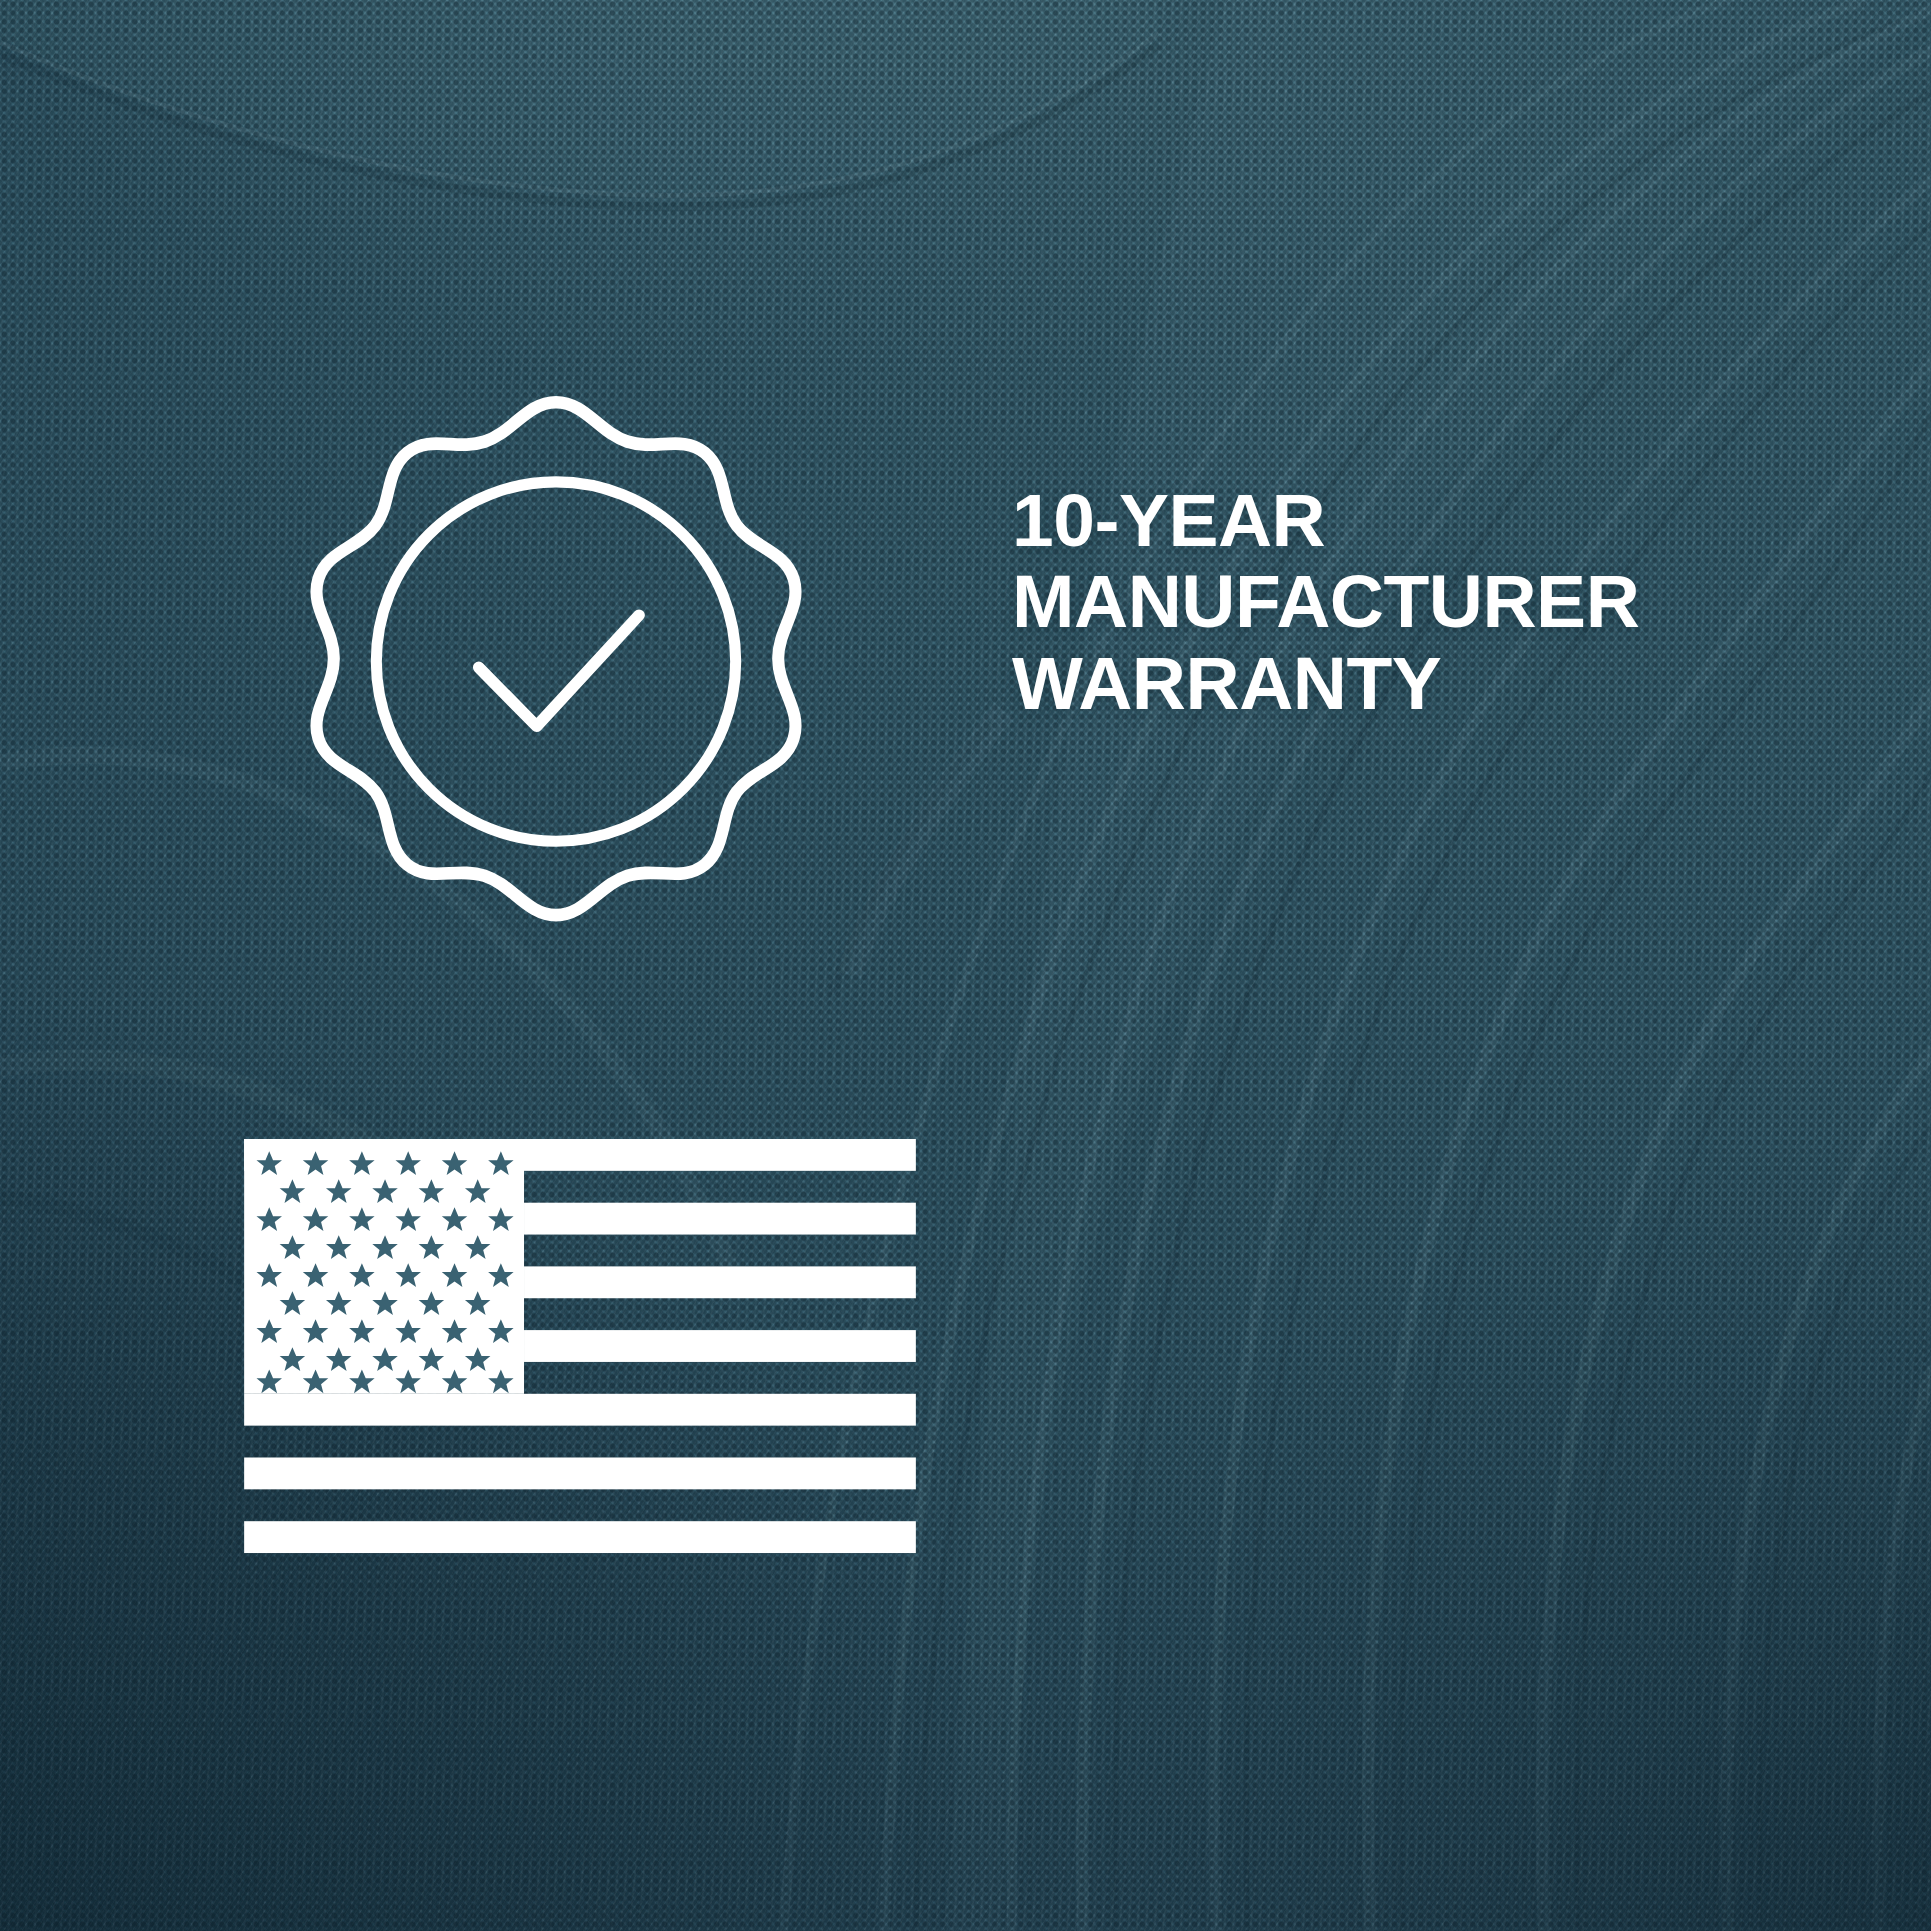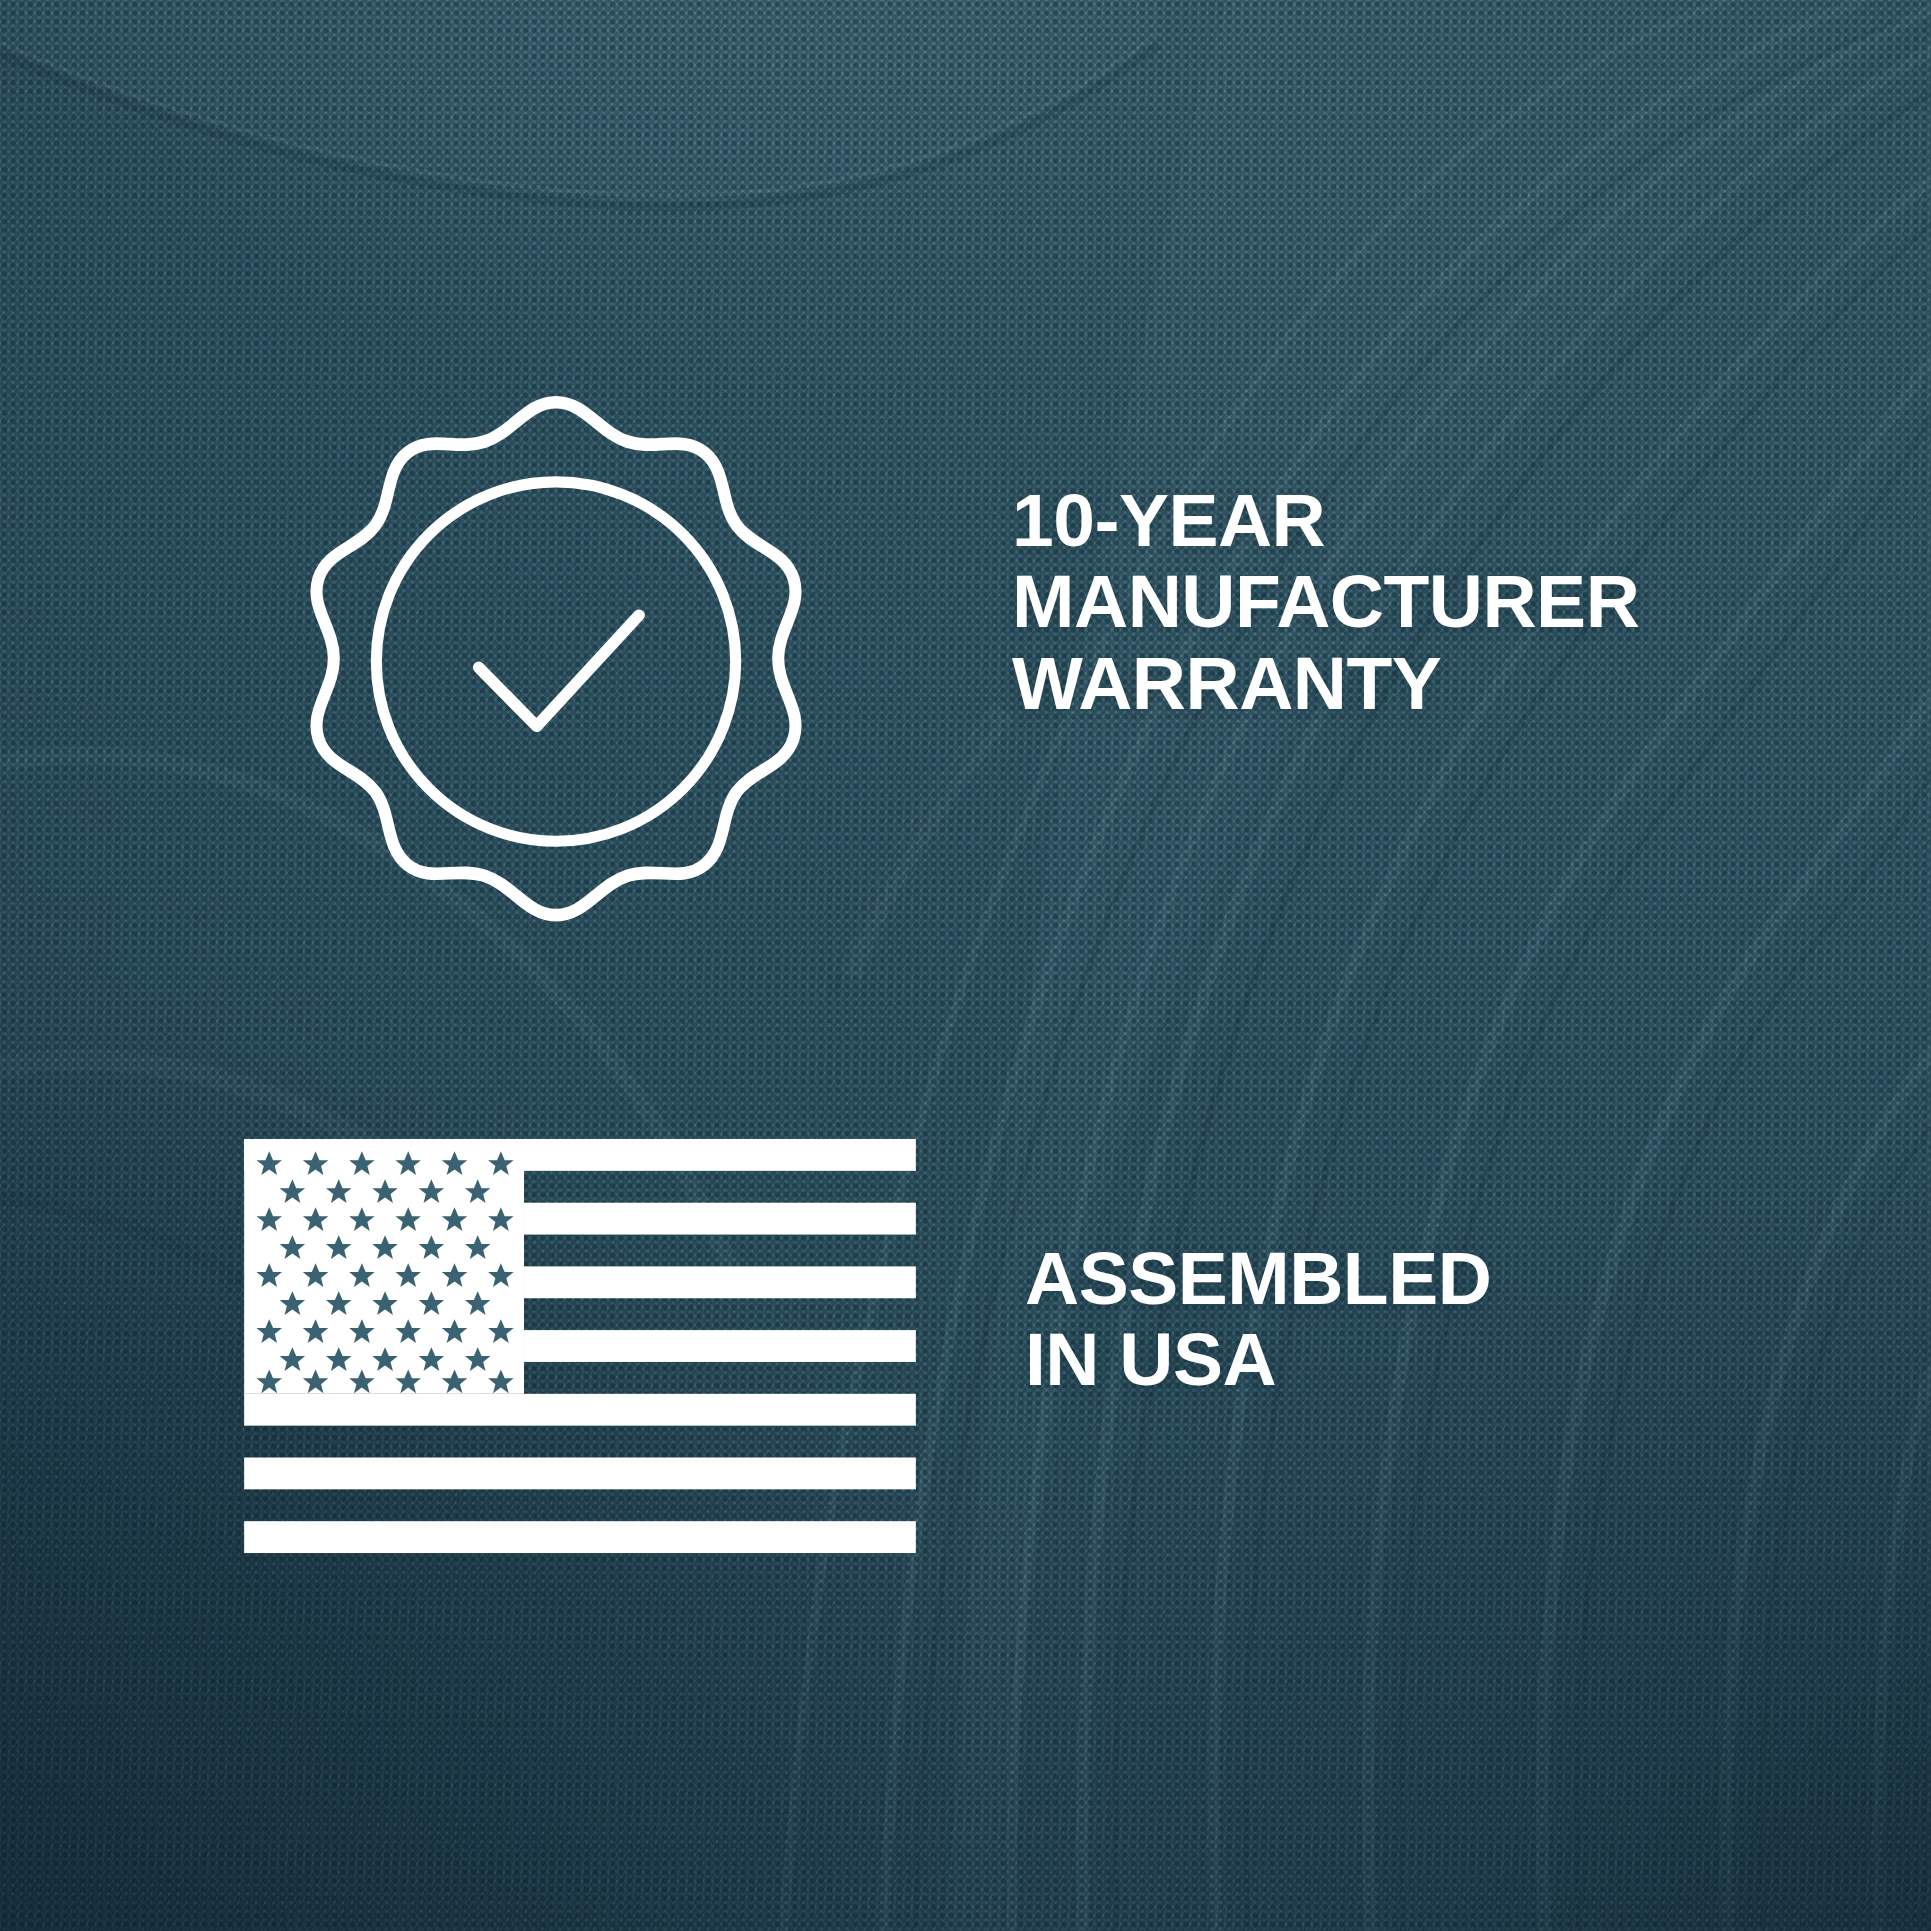--- a/index.html
+++ b/index.html
@@ -287,17 +287,15 @@
             <use href="#star5" x="266" y="252"></use>
         </g>
       </g>
     </svg>
   </div>
 
   <div id="warranty-text" class="headline">10-YEAR
 MANUFACTURER
 WARRANTY</div>
 
-  <div id="assembled-text" class="headline">ASSEMBLED
-IN USA</div>
 
 </div>
 
 
 </body></html>

